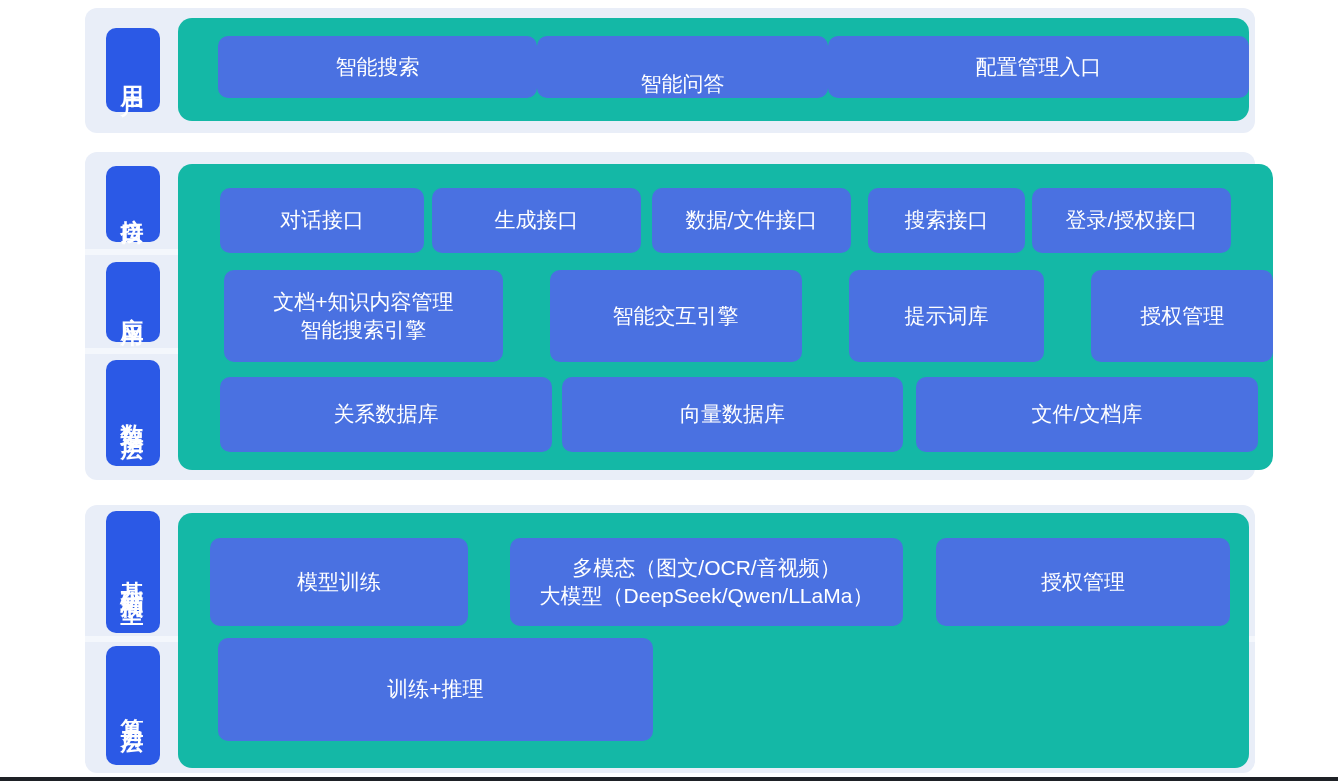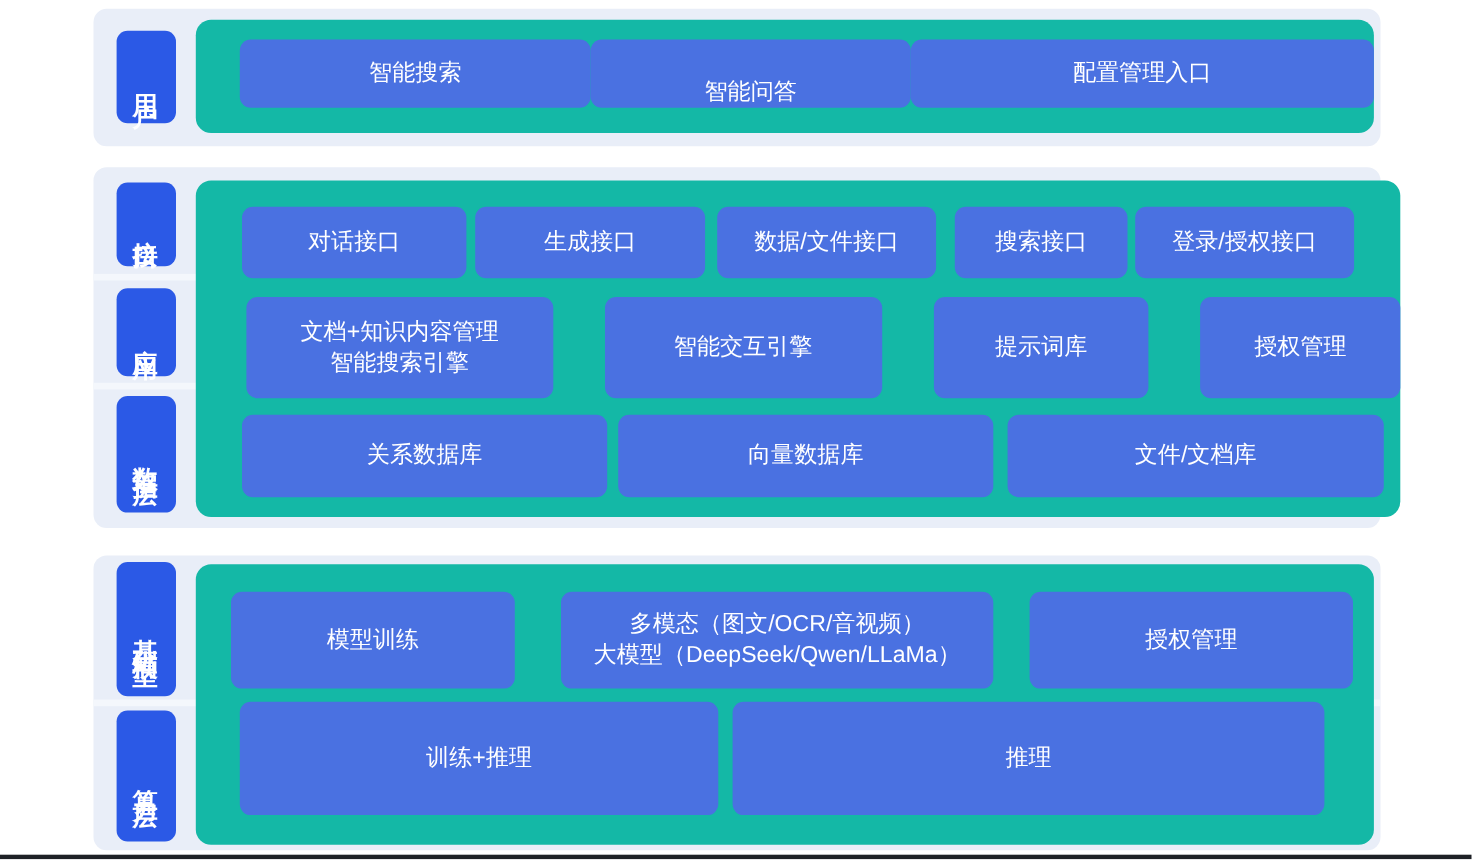--- a/index.html
+++ b/index.html
@@ -154,21 +154,18 @@
         </div>
         <div class="btn" style="margin-left:33px; width:294px;">
           <span>授权管理</span>
         </div>
       </div>
 
       <div class="row" style="top:125px; height:103px;">
         <div class="btn" style="margin-left:40px; width:435px;">
           <span>训练+推理</span>
         </div>
-        <div class="btn" style="margin-left:13px; width:538px;">
-          <span>推理</span>
-        </div>
       </div>
     </div>
   </div>
 
   <div class="bottom-bar"></div>
 </div>
 
 </body></html>

